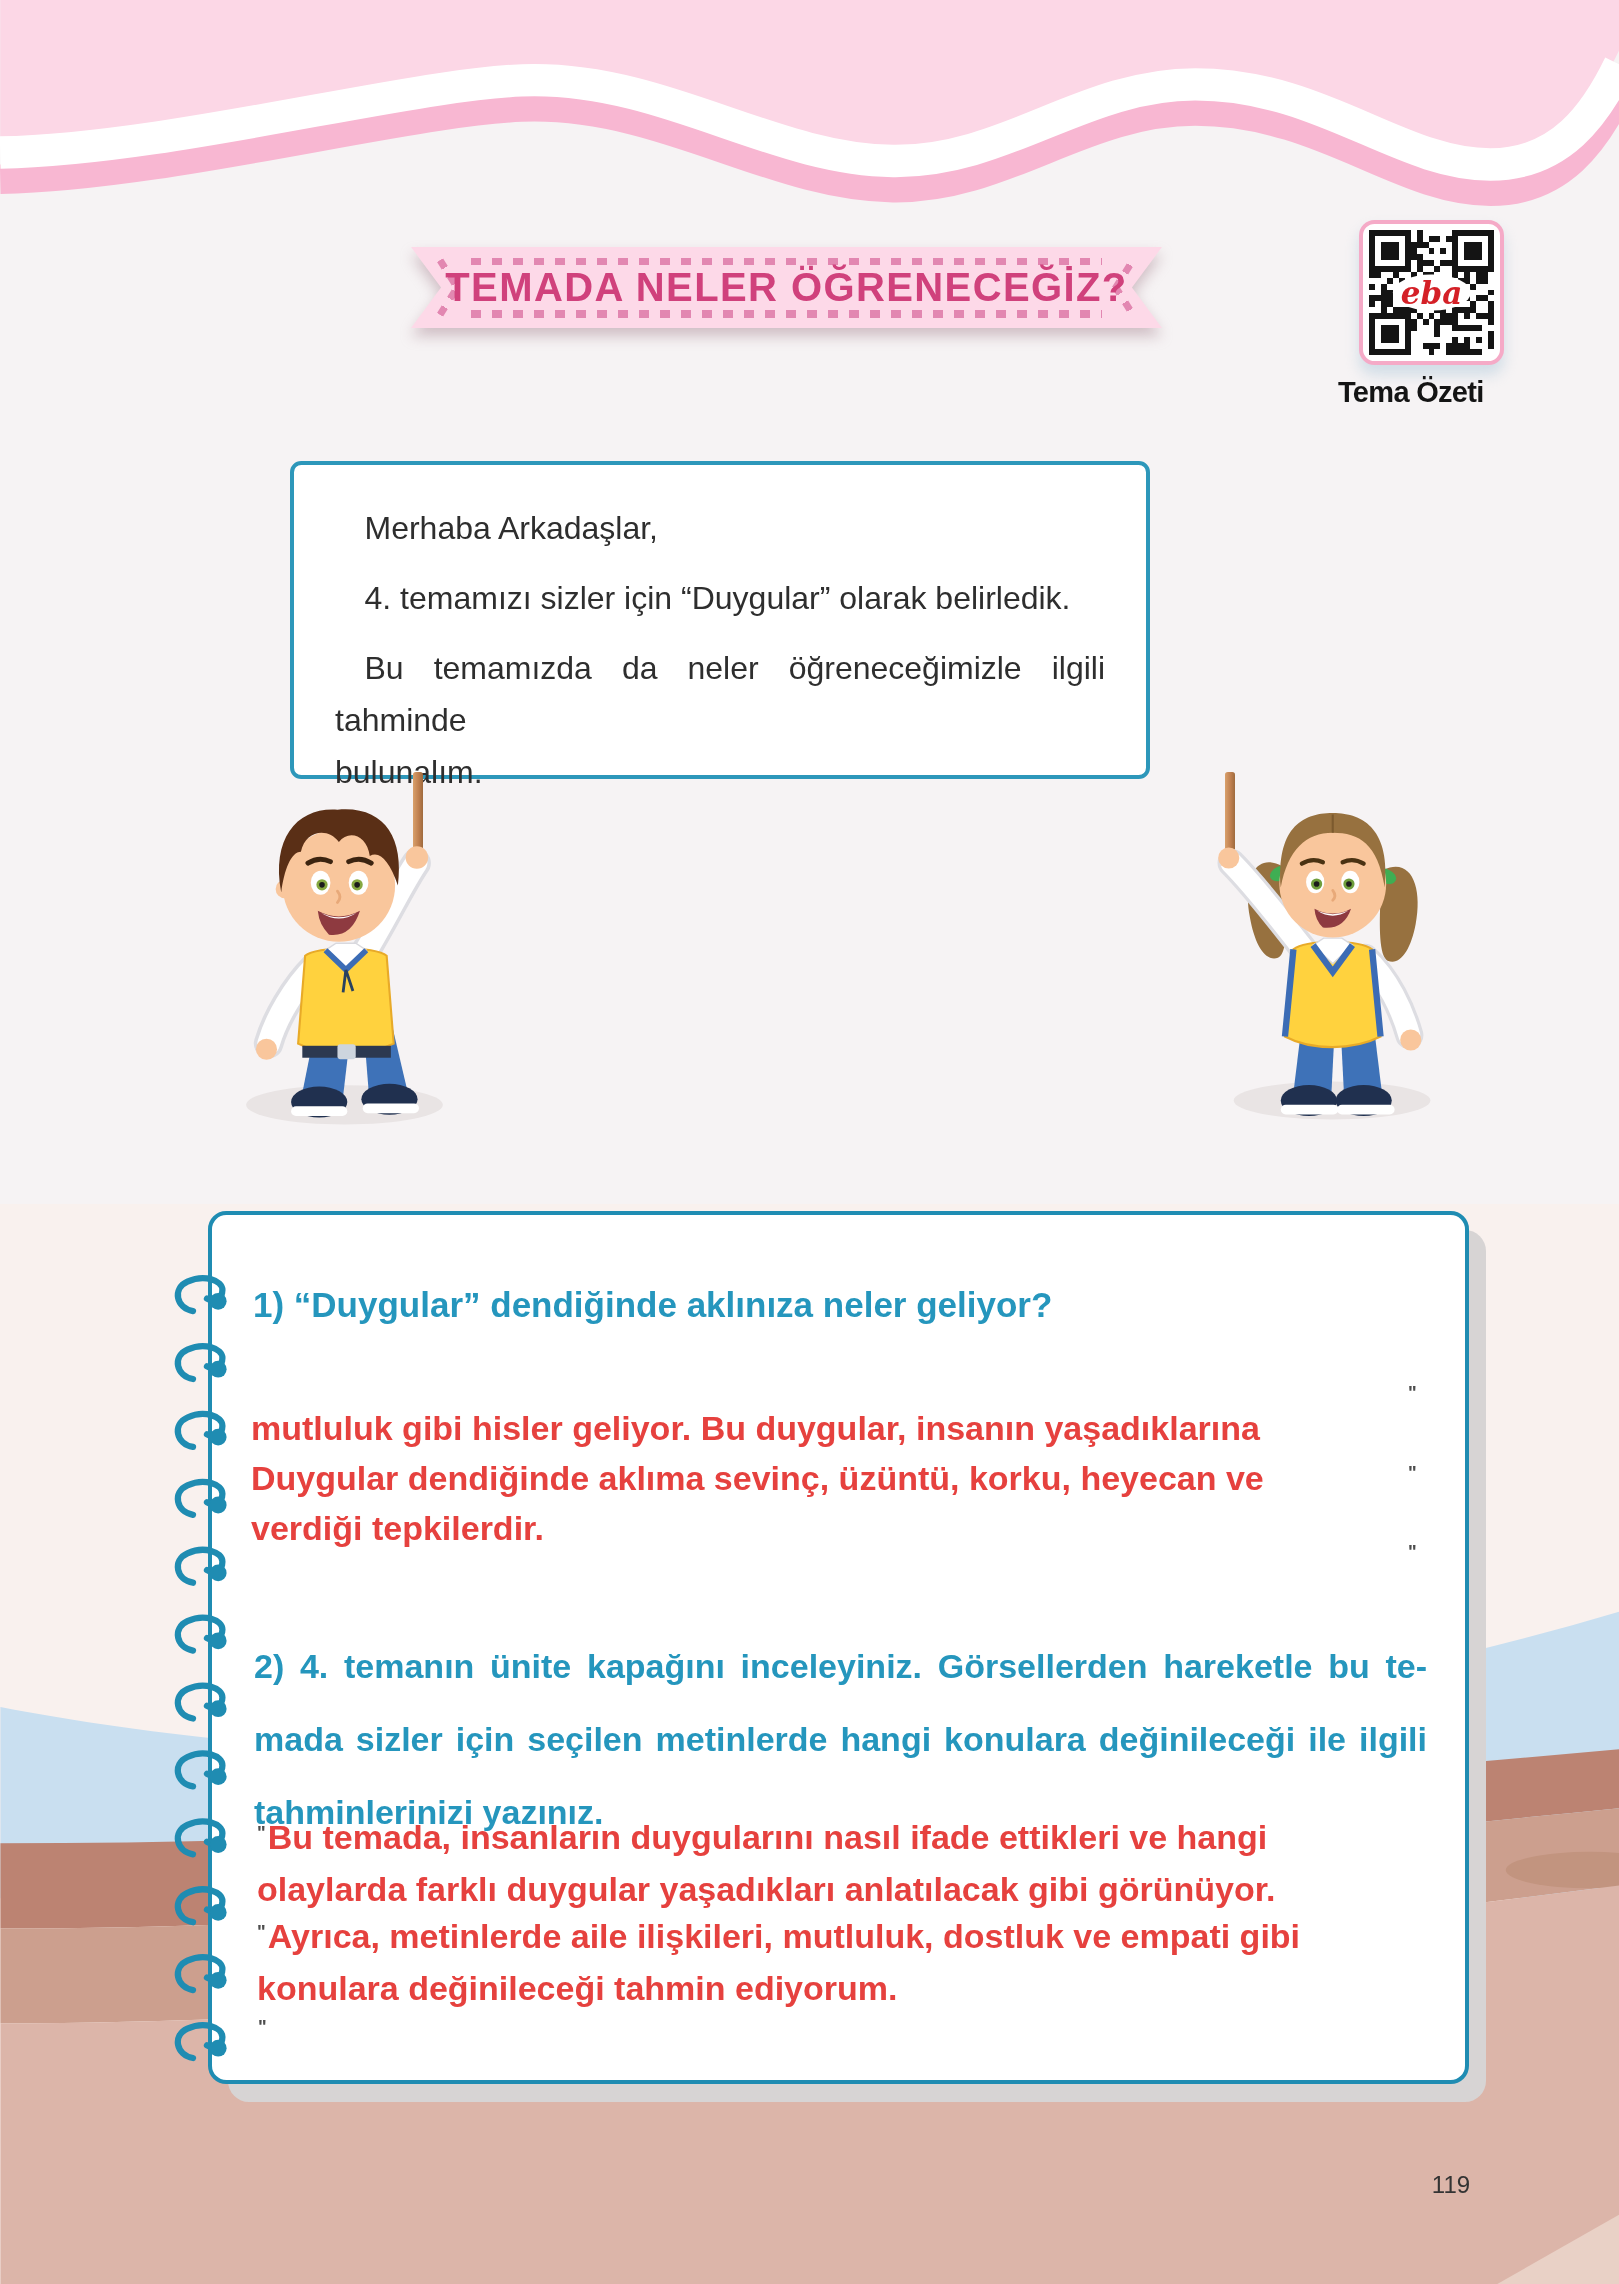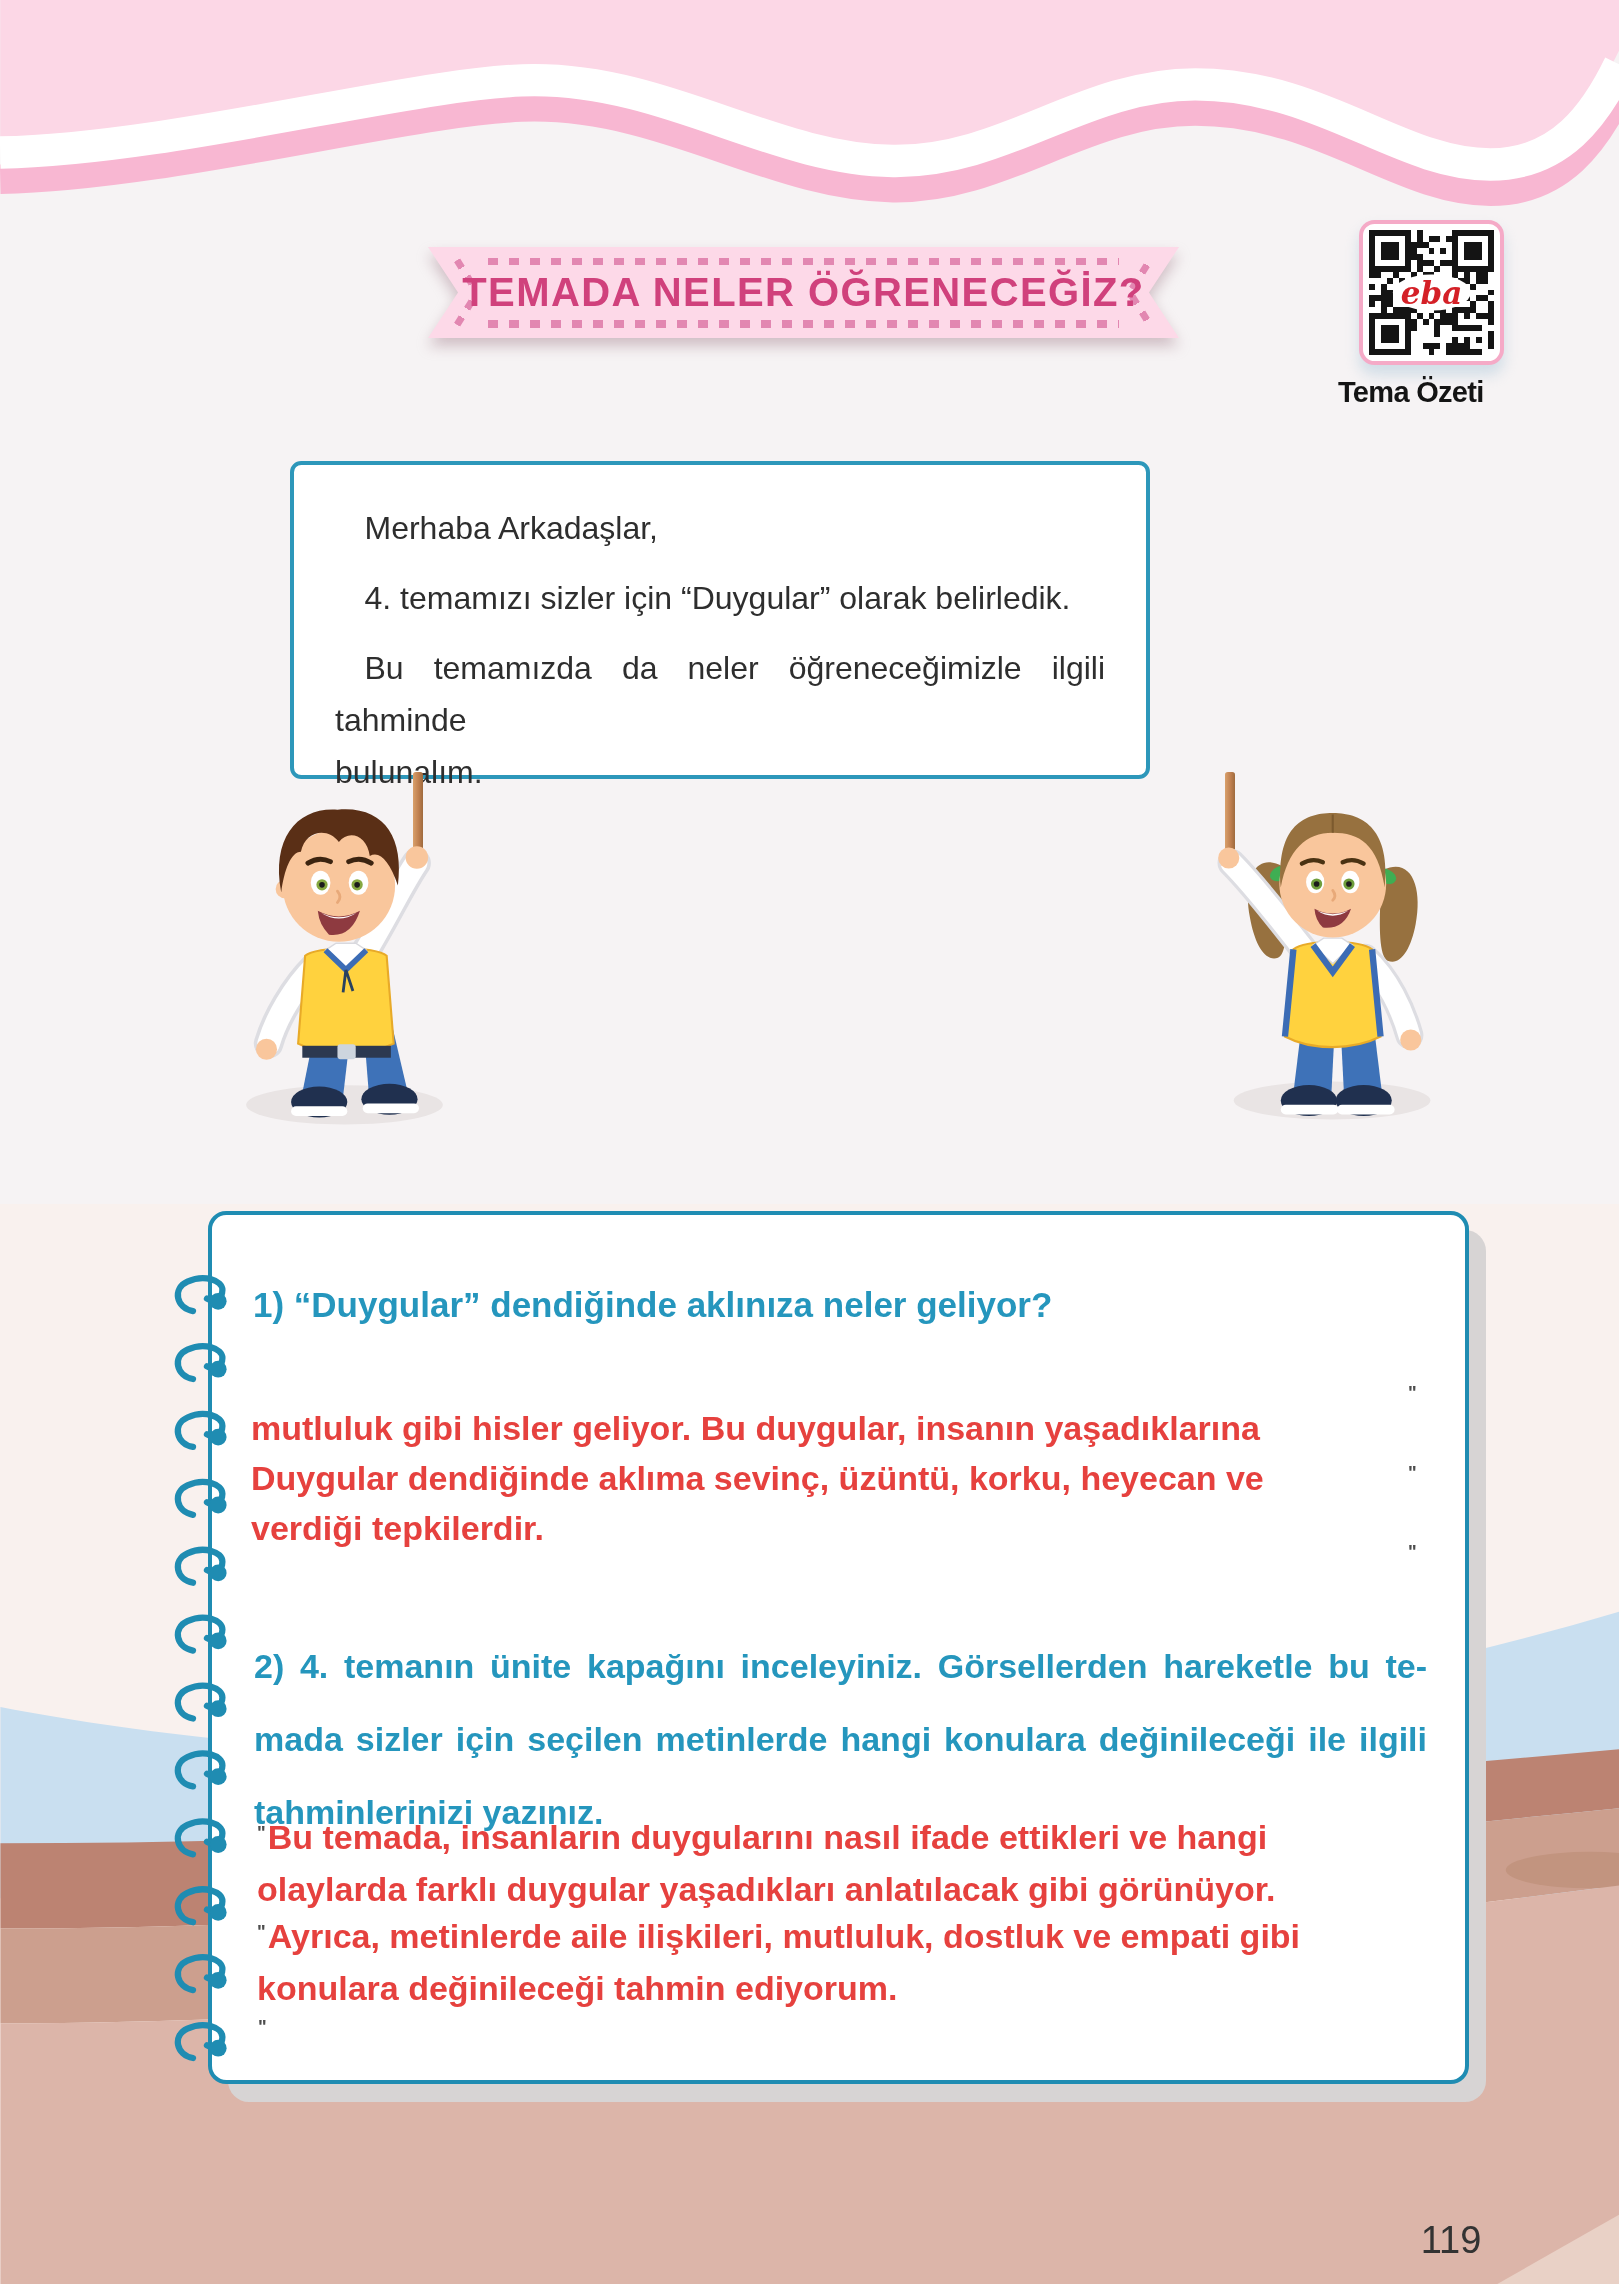--- a/index.html
+++ b/index.html
@@ -4,21 +4,21 @@
 <style>
   html,body{margin:0;padding:0;}
   .page{position:relative;width:1620px;height:2284px;background:#f6f3f4;overflow:hidden;
         font-family:"Liberation Sans","DejaVu Sans",sans-serif;}
   .abs{position:absolute;}
 
   
   .wave-svg{position:absolute;top:0;left:0;}
 
   
-  .ribbon-wrap{position:absolute;left:428px;top:247px;width:751px;height:91px;
+  .ribbon-wrap{position:absolute;left:411px;top:247px;width:751px;height:81px;
                filter:drop-shadow(0 8.4px 7px rgba(150,110,125,.40));}
   .ribbon{position:absolute;inset:0;background:#fdd9e8;
           clip-path:polygon(0% 0%,100% 0%,96% 50%,100% 100%,0% 100%,4% 50%);}
   .ribbon .dash{position:absolute;left:60px;right:60px;height:7.7px;
           background:repeating-linear-gradient(90deg,#e287b1 0 9.8px,transparent 9.8px 21px);}
   .dash.top{top:10.5px;} .dash.bot{bottom:10.5px;}
   .dash-end{position:absolute;width:34px;height:7px;
           background:repeating-linear-gradient(90deg,#e287b1 0 9.1px,transparent 9.1px 19px);}
   .de1{left:21px;top:24px;transform:rotate(58deg);}
   .de2{left:21px;bottom:24px;transform:rotate(-58deg);}
@@ -66,21 +66,21 @@
   .a2{left:45px;top:599px;right:28px;font-size:34px;line-height:47px;}
   .tick{font-size:18.3px;color:#4d4d4d;font-weight:bold;}
   .tick.inline{position:relative;top:-9.8px;margin-right:2.1px;}
   .tick.t-r1{position:absolute;left:1196px;top:167px;}
   .tick.t-r2{position:absolute;left:1196px;top:247px;}
   .tick.t-r3{position:absolute;left:1196px;top:326px;}
   .tick.t-end{position:absolute;left:46px;top:801px;}
 
   
   .pageno{position:absolute;left:1395px;top:2171px;width:112px;text-align:center;
-          color:#333;font-size:38px;margin-top:48px;}
+          color:#333;font-size:24px;}
 </style>
 </head>
 <body>
 
 <div class="page">
 
   <div class="abs" style="left:0;top:1204px;width:1620px;height:1080px;background:#f9f1ee;"></div>
 
   <svg class="wave-svg" width="1620" height="239" viewBox="0 0 2304 340">
     <path d="M0,195 C250,190 600,92 760,92 C950,92 1100,205 1270,207 C1430,209 1540,98 1700,98 C1880,98 1990,212 2120,212 C2220,212 2270,140 2304,70 L2304,0 L0,0 Z" fill="#fcd7e6"></path>

